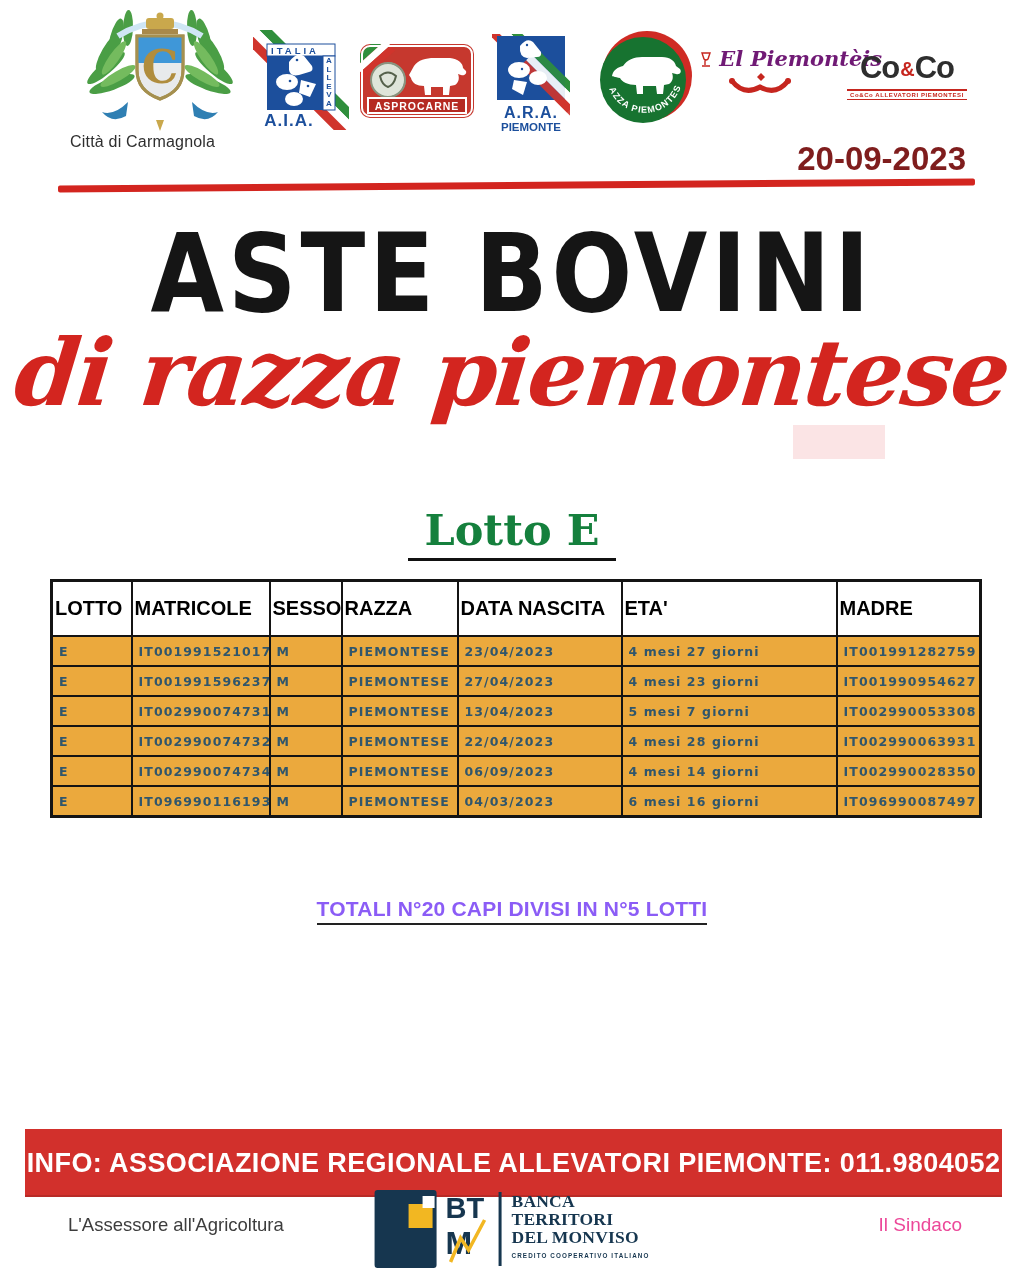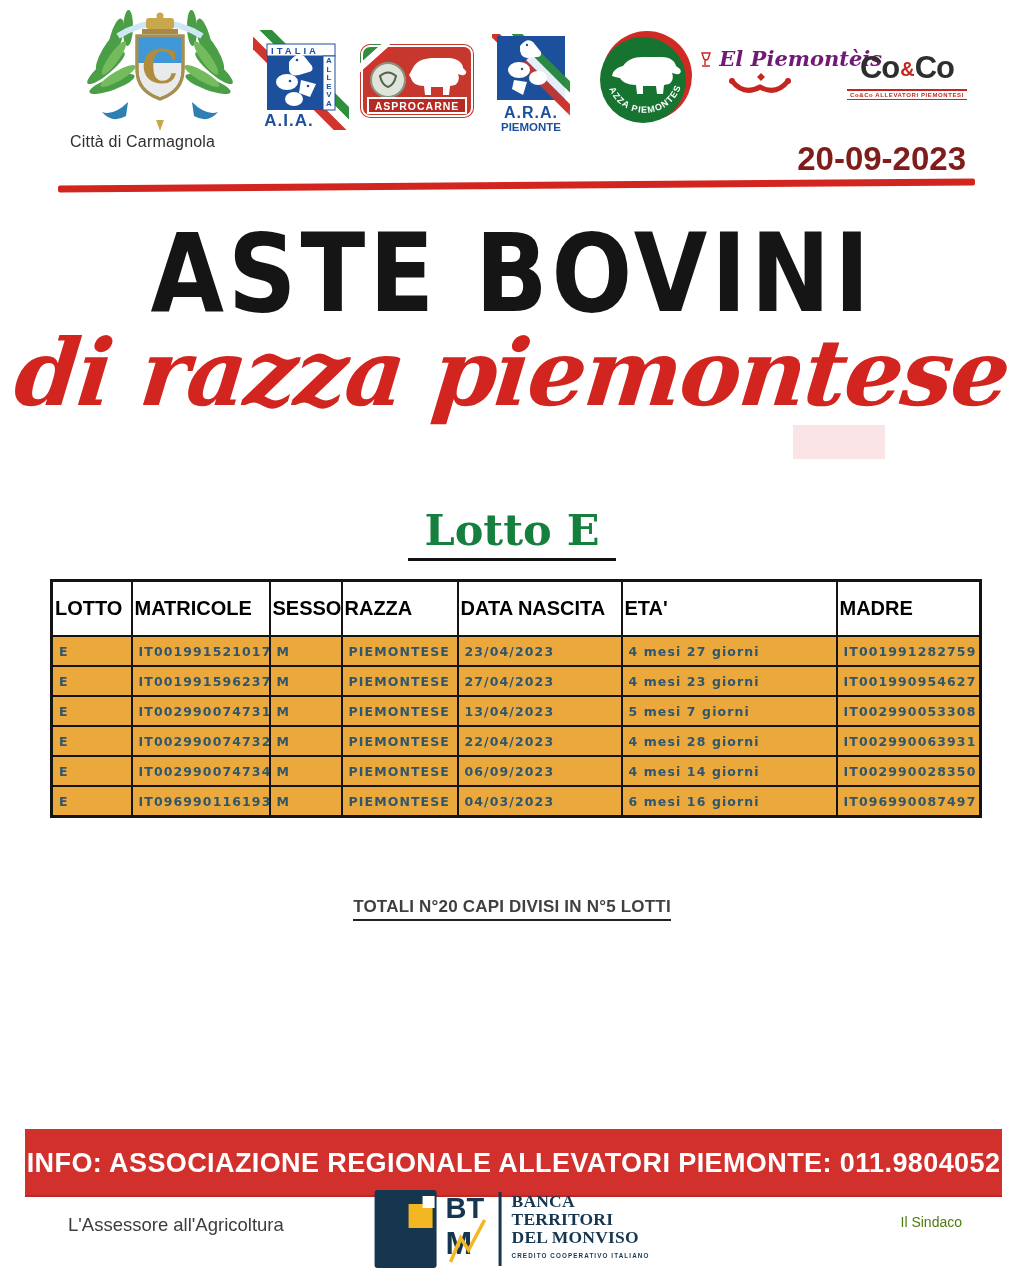--- a/index.html
+++ b/index.html
@@ -51,32 +51,32 @@
   table.lots{border-collapse:collapse;table-layout:fixed;width:929px;border:3px solid #141414;}
   table.lots th{height:37px;background:#fff;color:#000;font-family:"Liberation Sans",sans-serif;
         font-weight:bold;font-size:20px;text-align:left;border:2px solid #141414;padding:8px 2px;}
   table.lots td{height:28px;background:var(--table-row-bg,#EBA93D);
         color:var(--table-text,#30566C);font-family:"DejaVu Sans",sans-serif;
         font-weight:bold;font-size:12.5px;letter-spacing:1.1px;text-align:left;
         padding:0 4px 0 6px;border:2px solid #141414;white-space:nowrap;overflow:hidden;}
 
   
   .totals-wrap{position:absolute;left:0;top:897px;width:100%;text-align:center;}
-  .totals{display:inline-block;font-size:17px;font-weight:bold;color:#404040;
+  .totals{display:inline-block;font-size:21px;font-weight:bold;color:#8b5cf6;
         border-bottom:2.5px solid #222;padding-bottom:2px;letter-spacing:.2px;}
 
   
   .banner{position:absolute;left:25px;top:1112px;width:977px;height:68px;
         background:var(--banner-red,#d2302c);display:flex;align-items:center;justify-content:center;
         box-shadow:inset 0 -2px 0 rgba(0,0,0,.12);margin-top:17px;}
   .banner-text{color:#fff;font-weight:bold;font-size:27px;letter-spacing:.4px;white-space:nowrap;}
 
   
   .footer-left{position:absolute;left:68px;top:1214px;font-size:18.5px;color:#3d3d3d;}
-  .footer-right{position:absolute;right:62px;top:1214px;font-size:14px;color:#4d7c0f;}
+  .footer-right{position:absolute;right:62px;top:1214px;font-size:19px;color:#ec4899;}
   .btm{position:absolute;left:50%;top:1190px;transform:translateX(-50%);
         display:flex;align-items:flex-start;}
   .btm-rect{position:relative;width:62px;height:78px;background:var(--btm-navy,#16364F);
         border-radius:3px;margin-right:8px;}
   .btm-yellow{position:absolute;left:34px;top:14px;width:24px;height:24px;
         background:var(--btm-yellow,#F2B722);}
   .btm-white{position:absolute;left:48px;top:6px;width:12px;height:12px;background:#fff;}
   .btm-letters{margin-right:4px;}
   .btm-div{width:3px;height:74px;background:var(--btm-navy,#16364F);margin:2px 10px 0 4px;}
   .btm-text{padding-top:2px;}

